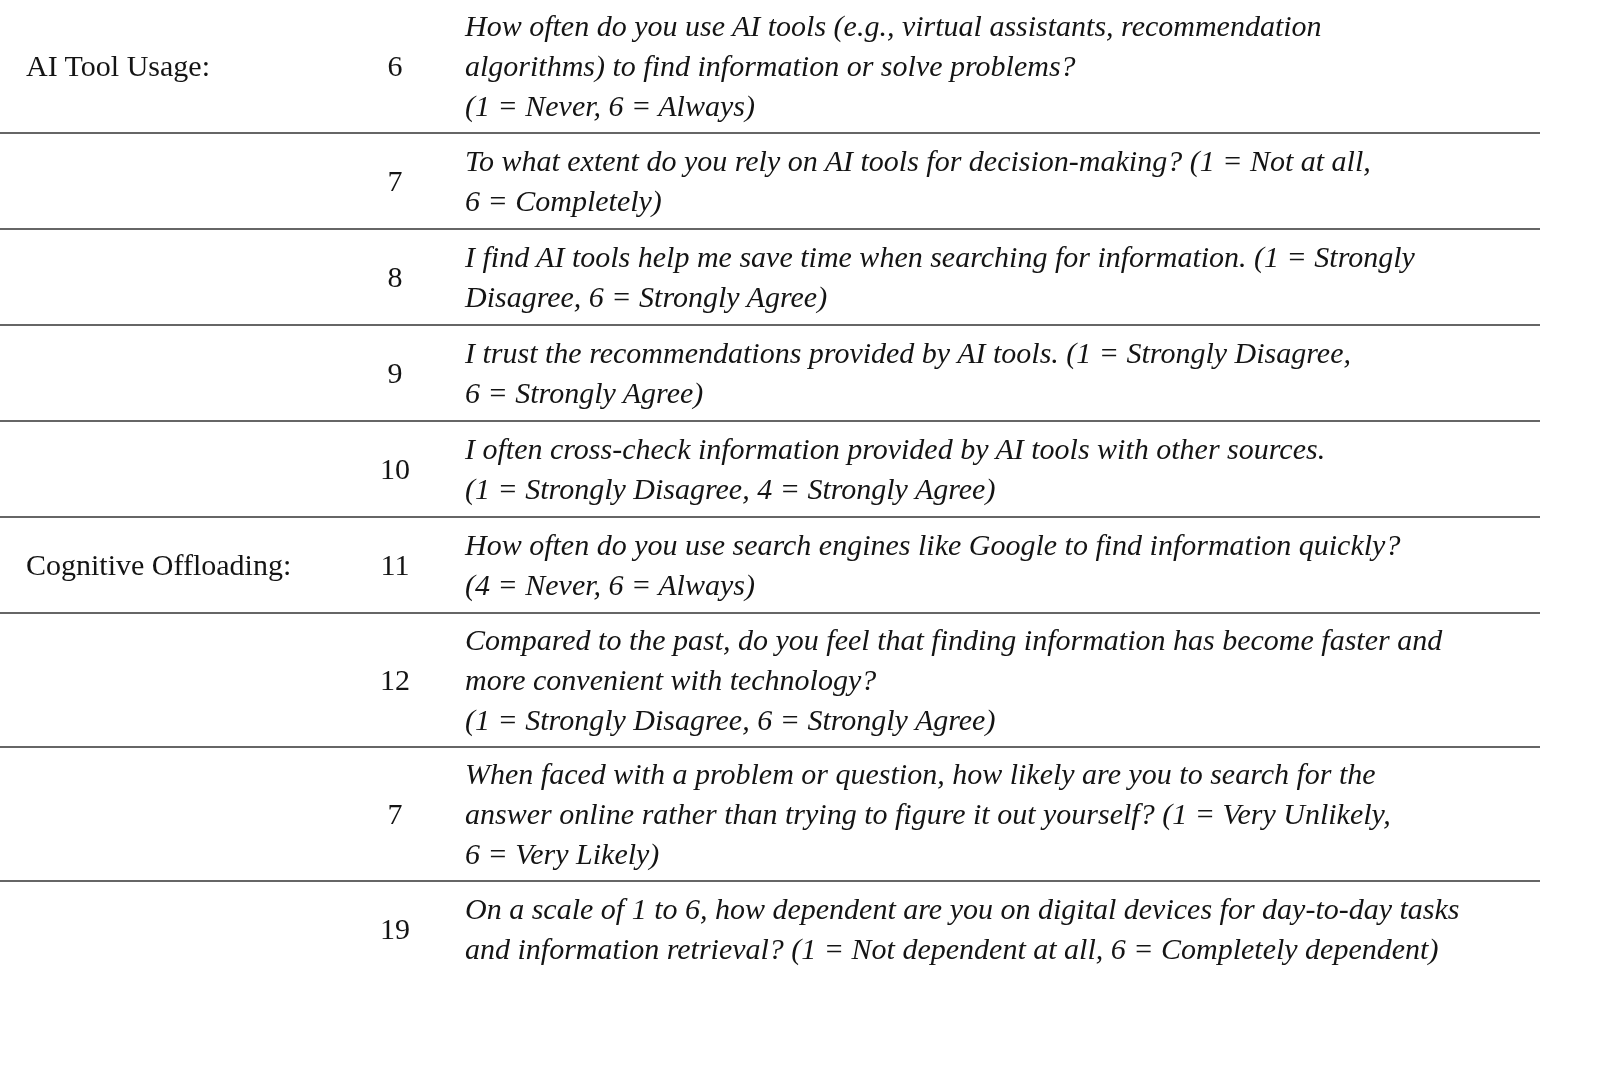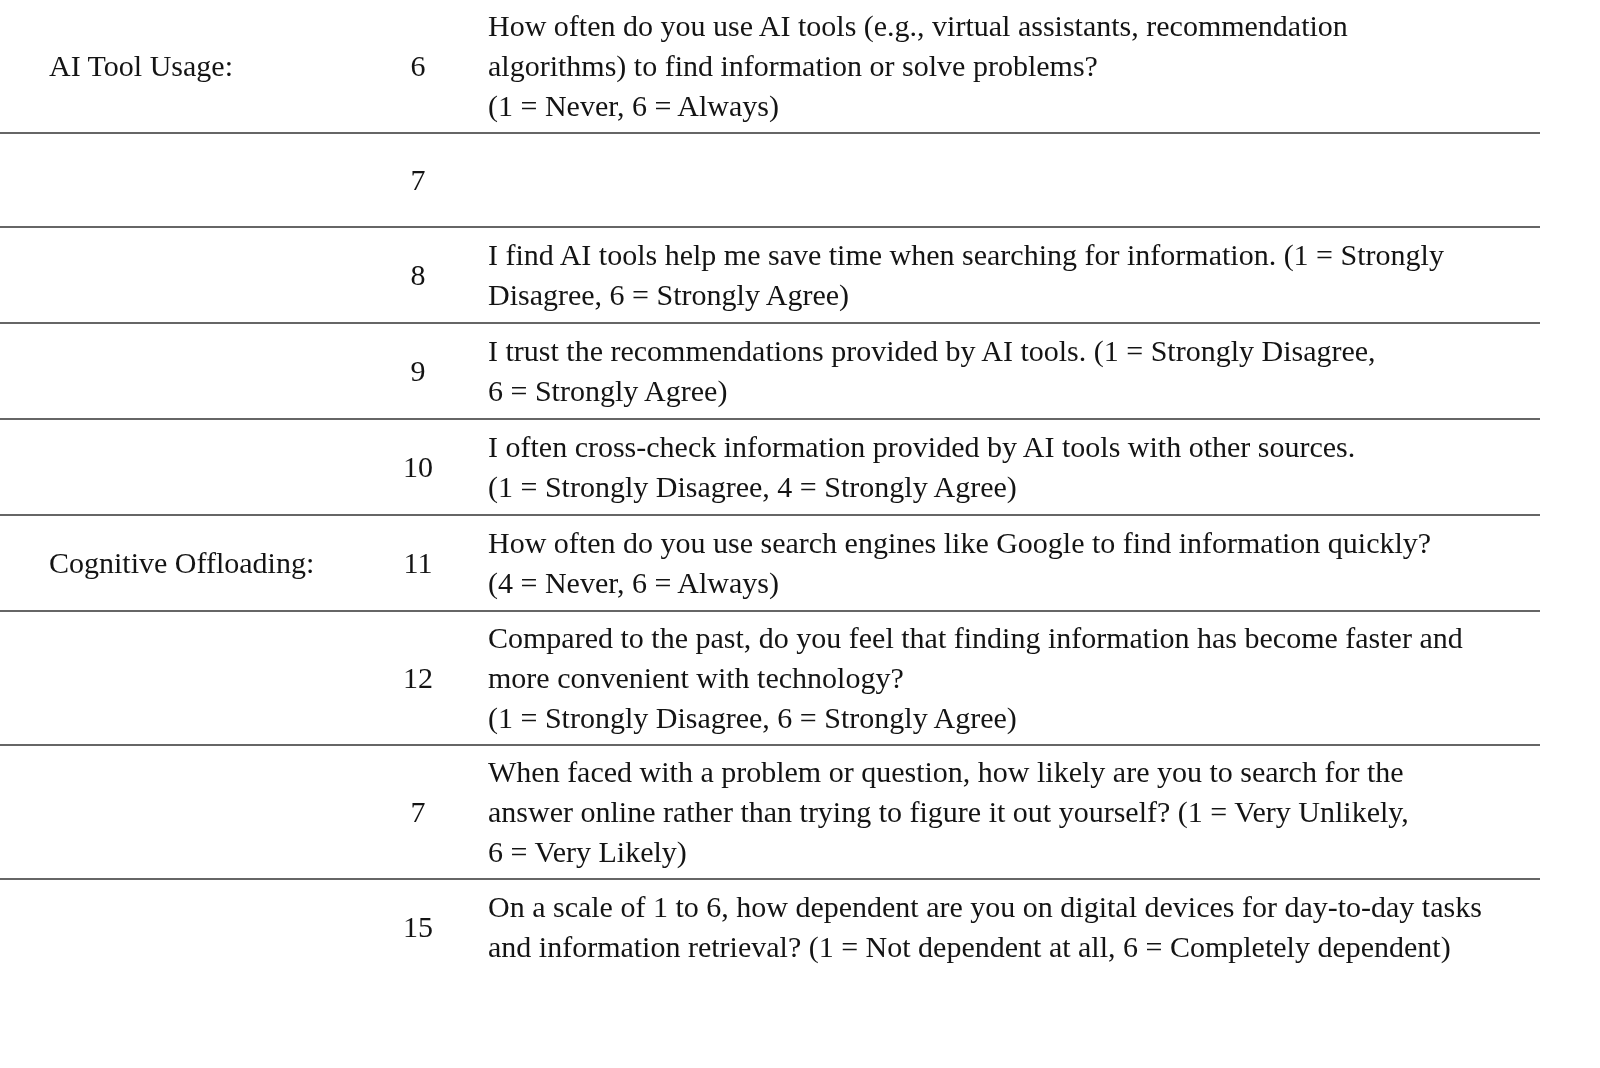--- a/index.html
+++ b/index.html
@@ -25,51 +25,53 @@
     border-bottom: 2px solid #666666;
   }
   .trow.lines-2 { padding: 7px 0; min-height: 94px; }
   .trow.lines-3 { padding: 6px 0; min-height: 132px; }
   .cell-category {
     width: 330px;
     flex: 0 0 330px;
     box-sizing: border-box;
     padding-left: 26px;
     align-self: center;
-    margin-left: 23px;
   }
   .cell-number {
     width: 130px;
     flex: 0 0 130px;
     text-align: center;
     align-self: center;
   }
   .cell-question {
     flex: 1 1 auto;
     padding-left: 5px;
     padding-right: 10px;
     white-space: pre-line;
+    font-style: italic;
   }
 </style>
 </head>
 <body>
 
 <div class="paper-table">
 
   <div class="trow lines-3 bordered">
     <div class="cell-category">AI Tool Usage:</div>
     <div class="cell-number">6</div>
     <div class="cell-question">How often do you use AI tools (e.g., virtual assistants, recommendation
 algorithms) to find information or solve problems?
 (1 = Never, 6 = Always)</div>
   </div>
 
   <div class="trow lines-2 bordered">
     <div class="cell-category"></div>
     <div class="cell-number">7</div>
+    <div class="cell-question">To what extent do you rely on AI tools for decision-making? (1 = Not at all,
+6 = Completely)</div>
   </div>
 
   <div class="trow lines-2 bordered">
     <div class="cell-category"></div>
     <div class="cell-number">8</div>
     <div class="cell-question">I find AI tools help me save time when searching for information. (1 = Strongly
 Disagree, 6 = Strongly Agree)</div>
   </div>
 
   <div class="trow lines-2 bordered">
@@ -105,18 +107,18 @@
   <div class="trow lines-3 bordered">
     <div class="cell-category"></div>
     <div class="cell-number">7</div>
     <div class="cell-question">When faced with a problem or question, how likely are you to search for the
 answer online rather than trying to figure it out yourself? (1 = Very Unlikely,
 6 = Very Likely)</div>
   </div>
 
   <div class="trow lines-2">
     <div class="cell-category"></div>
-    <div class="cell-number">15</div>
+    <div class="cell-number">19</div>
     <div class="cell-question">On a scale of 1 to 6, how dependent are you on digital devices for day-to-day tasks
 and information retrieval? (1 = Not dependent at all, 6 = Completely dependent)</div>
   </div>
 
 </div>
 
 </body></html>

